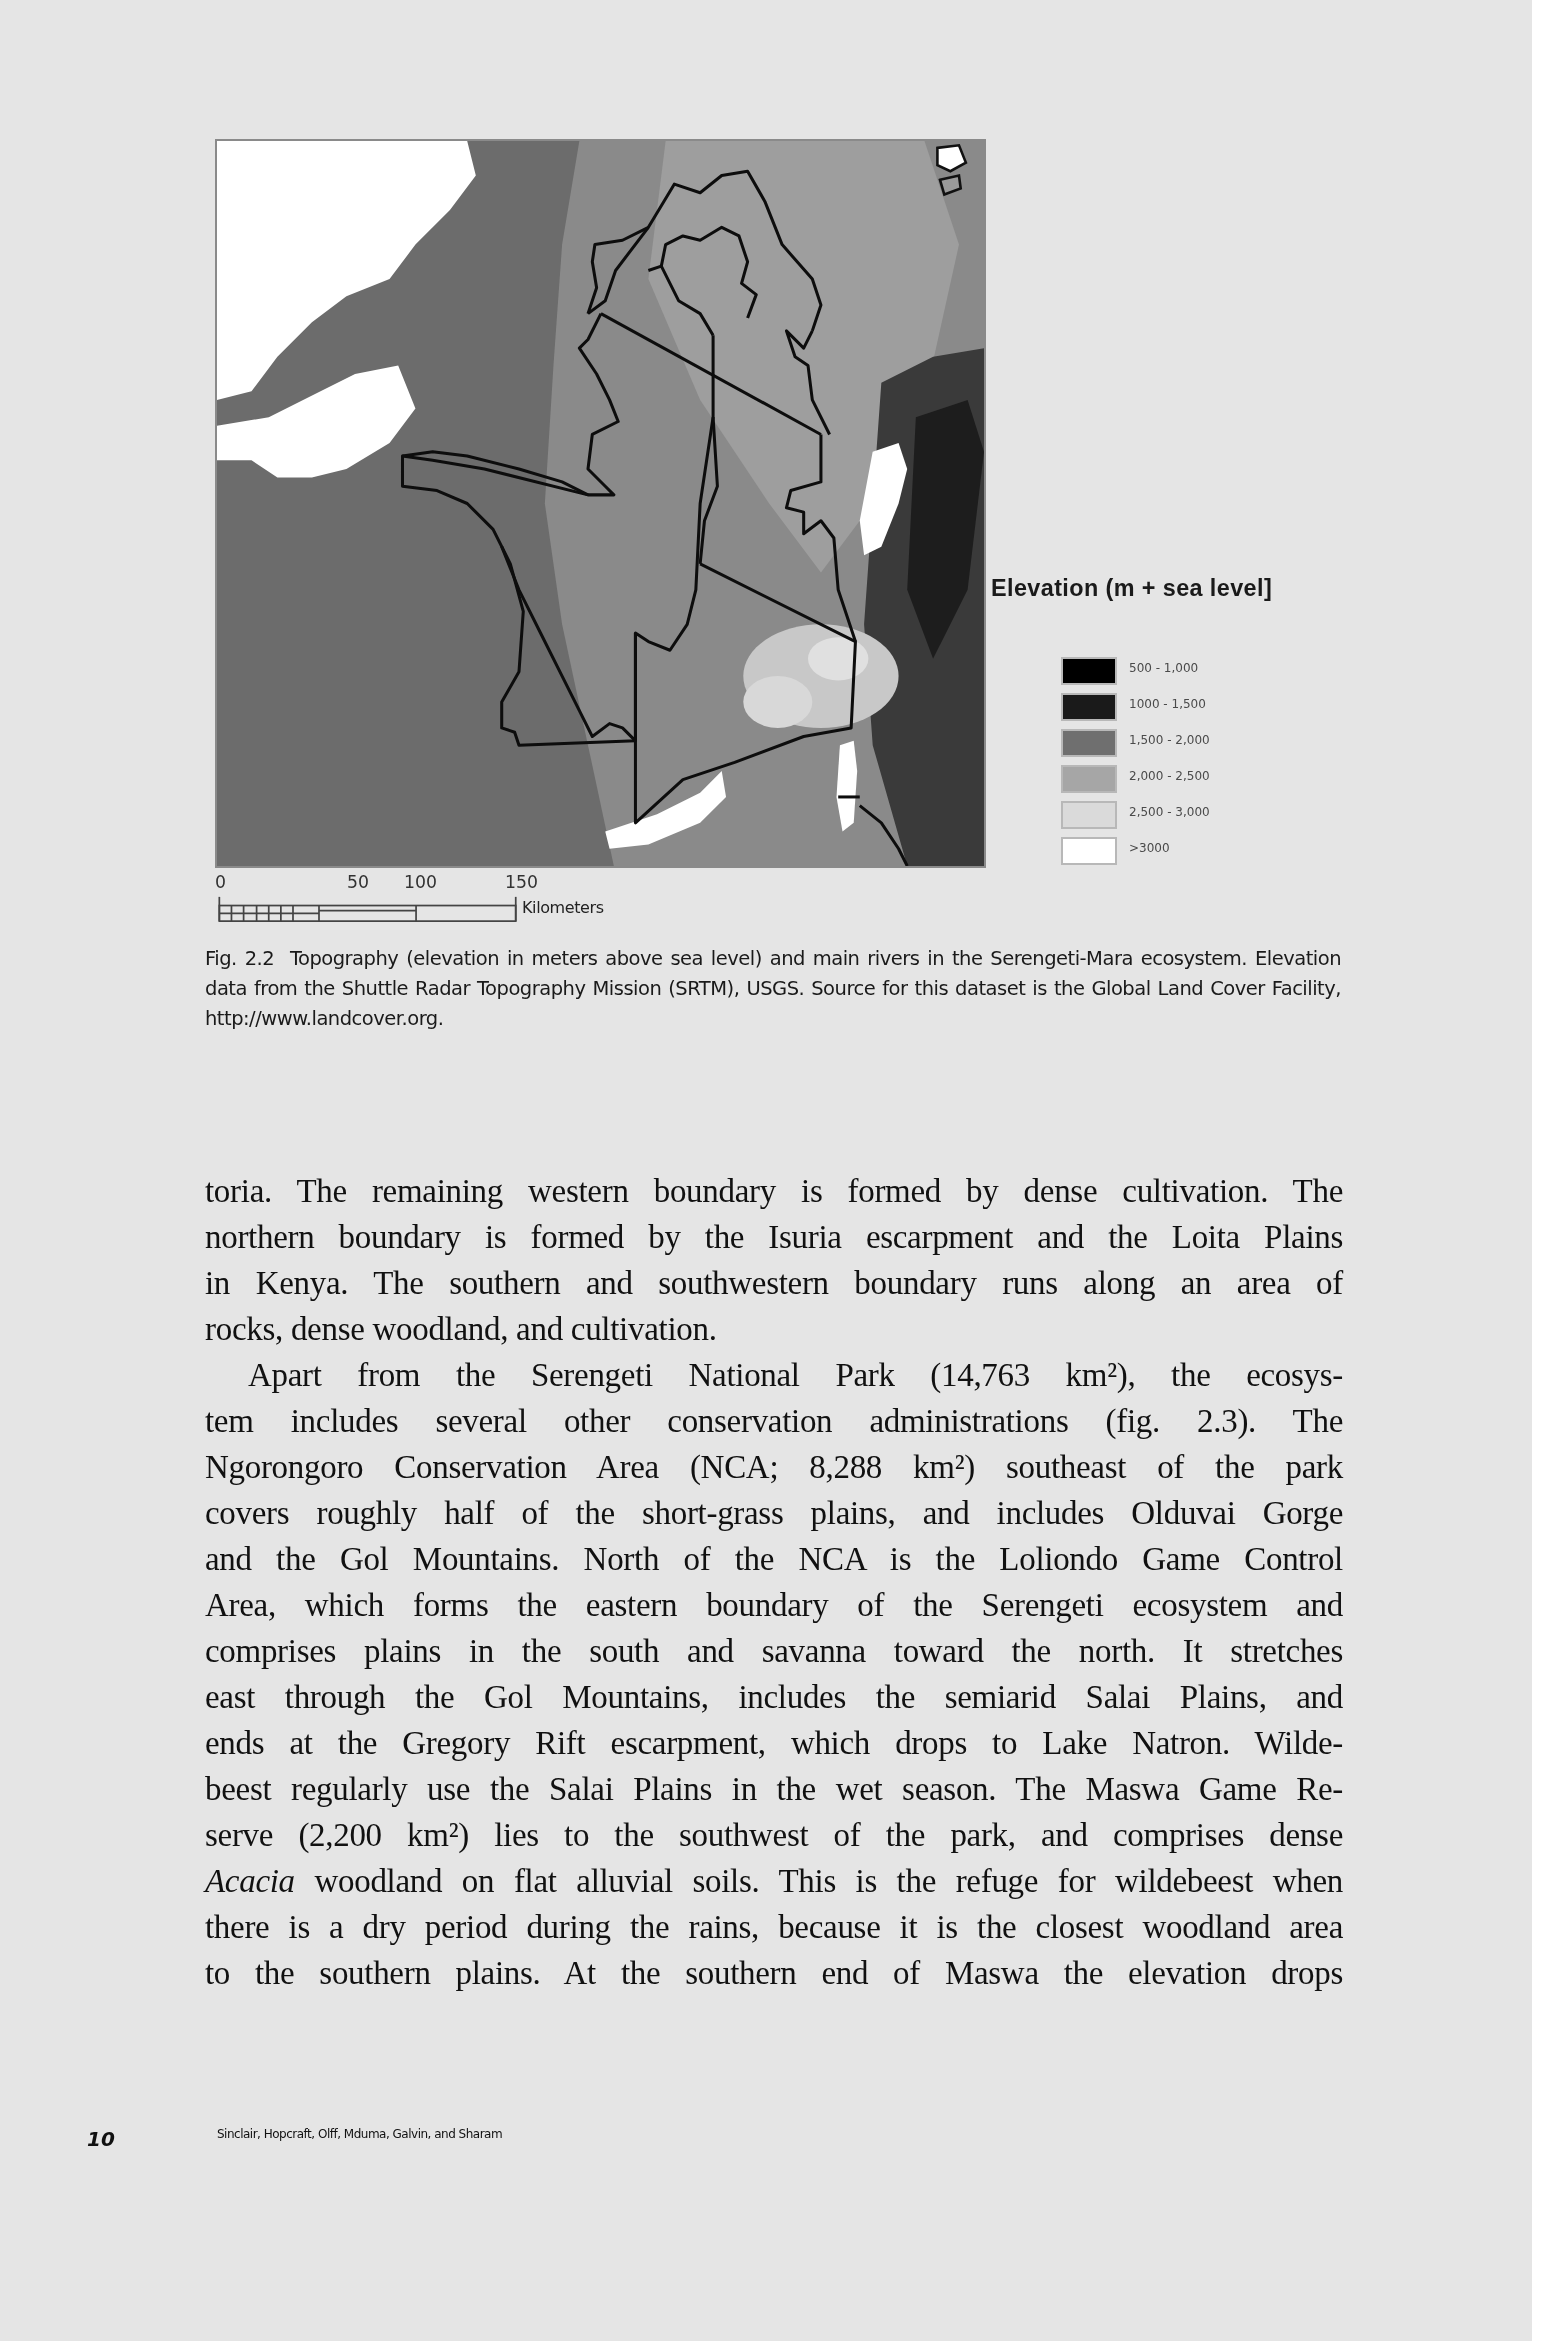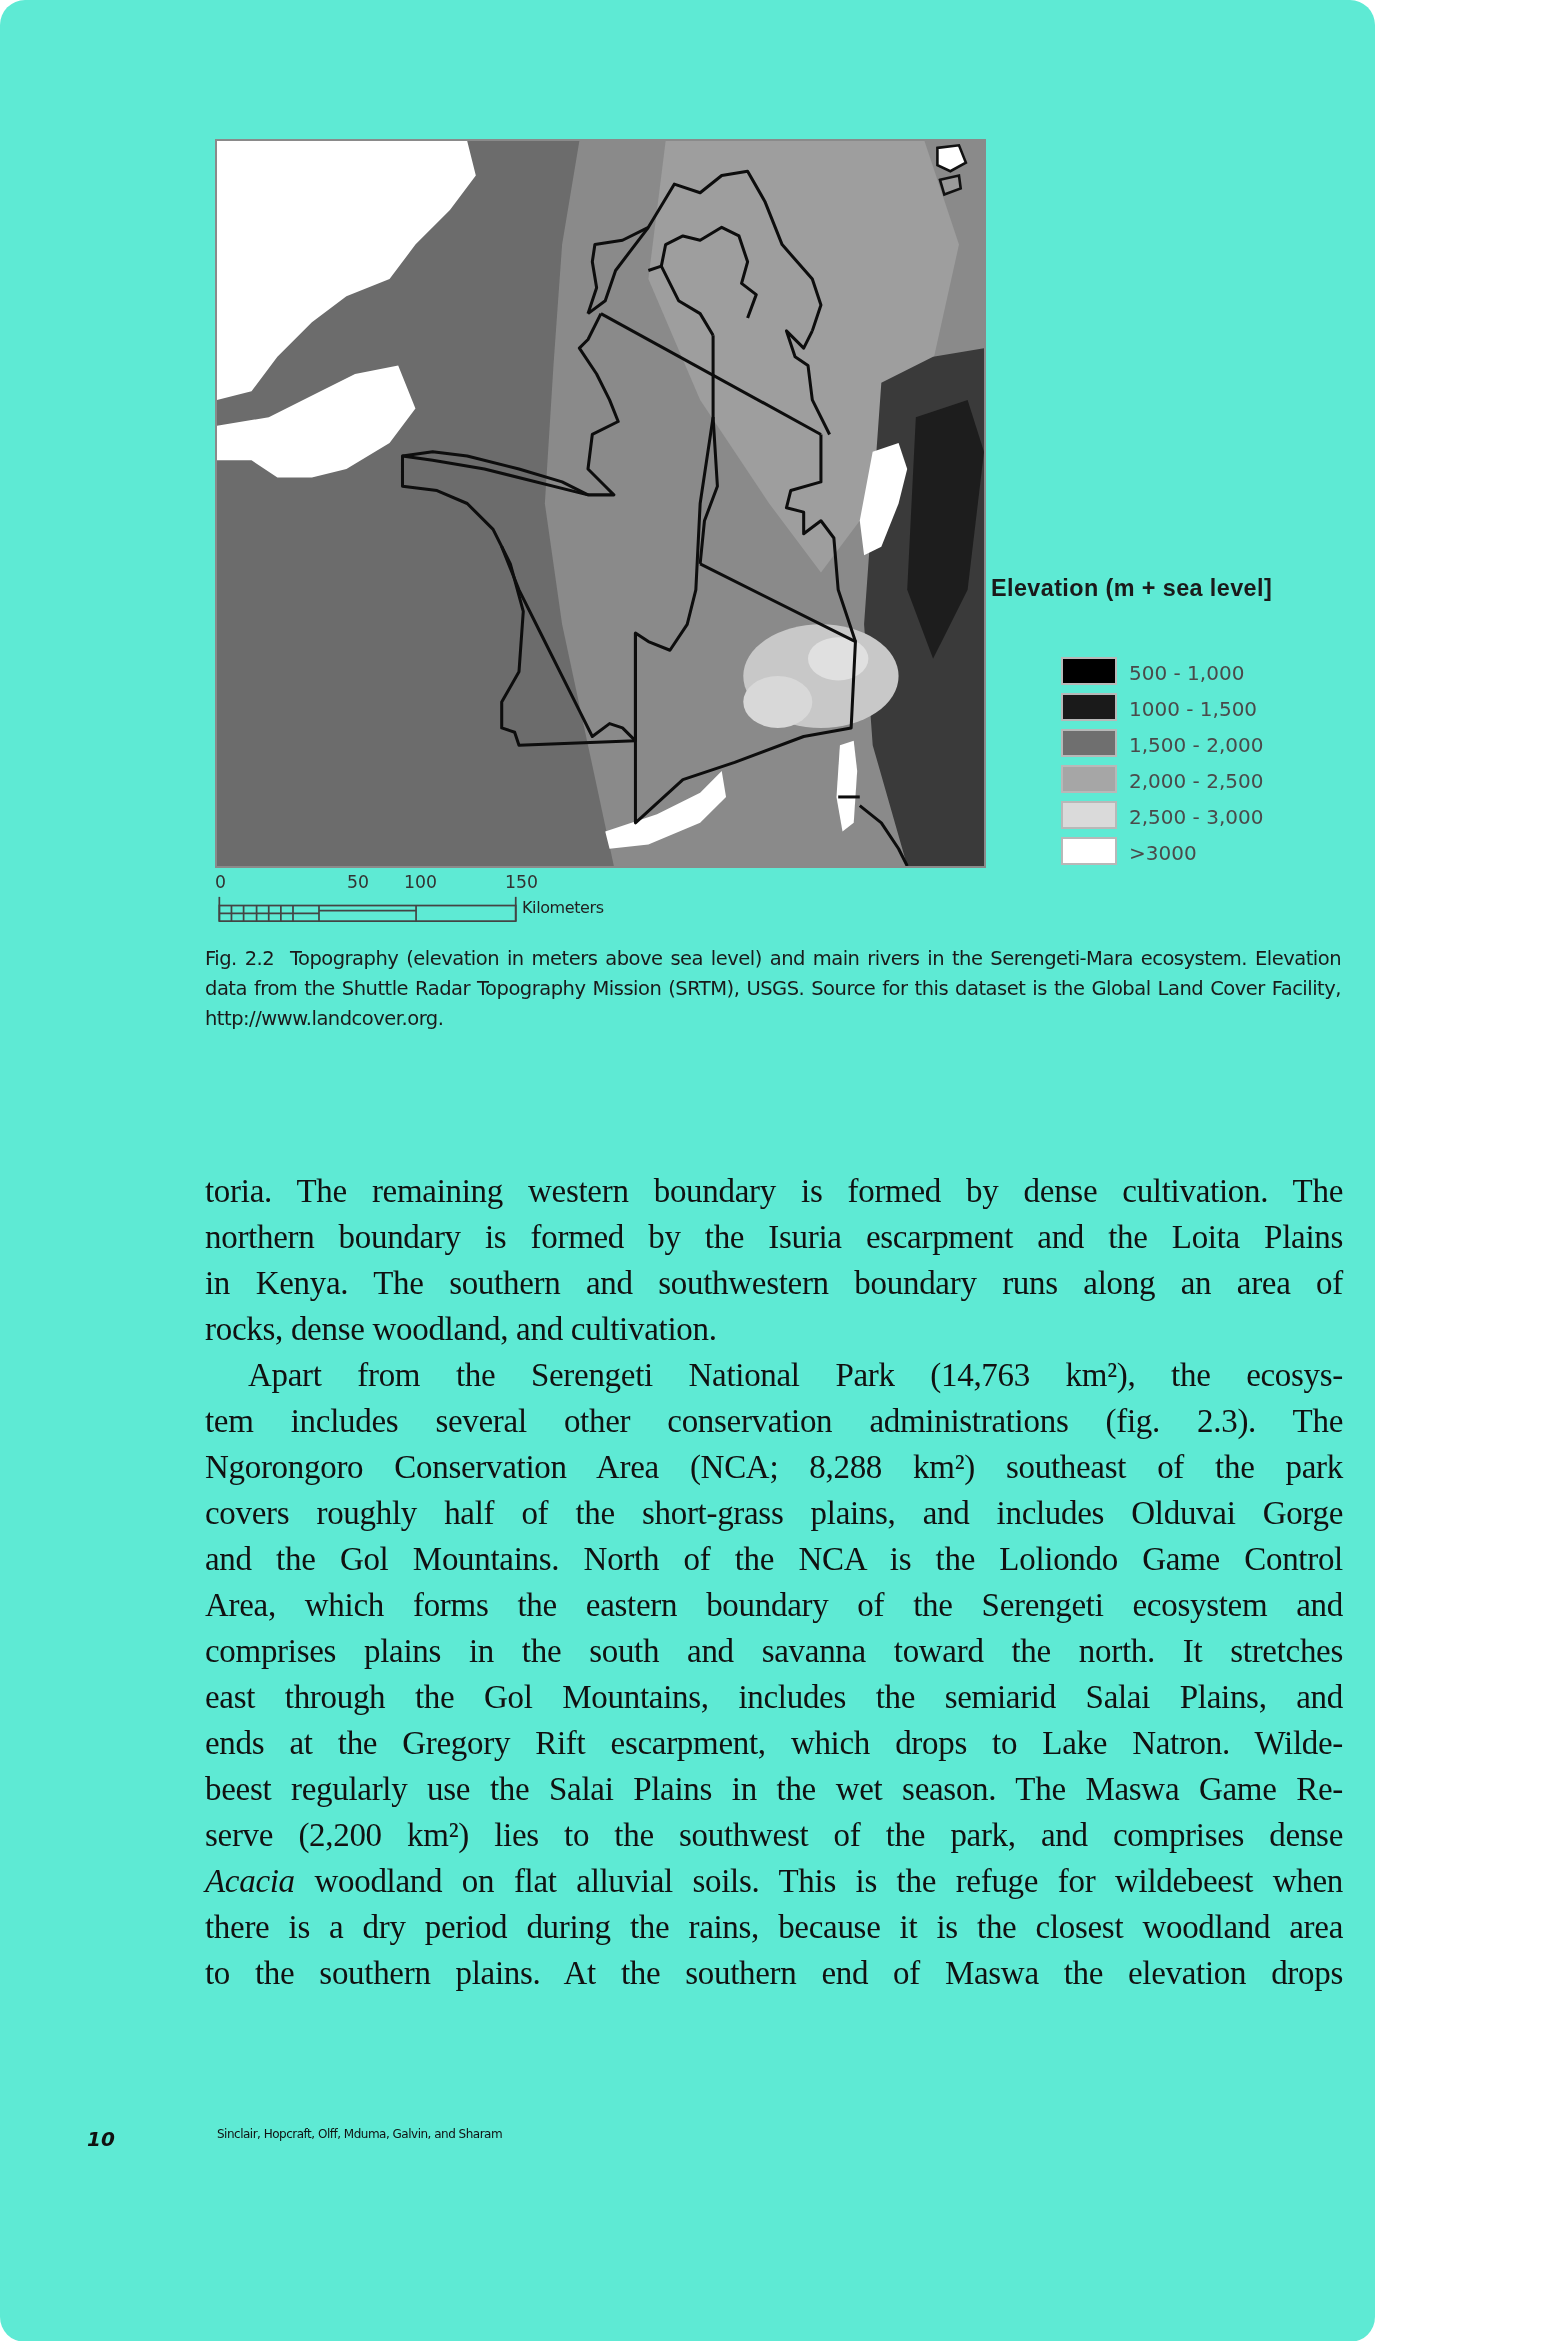--- a/index.html
+++ b/index.html
@@ -1,17 +1,17 @@
 <!DOCTYPE html>
 <html style="font-size:14px"><head>
 <meta charset="utf-8">
 <style>
   html, body { margin: 0; padding: 0; background: #ffffff; }
   body { width: 1561px; height: 2342px; position: relative; overflow: hidden; }
-  .page { position: absolute; left: 0; top: 0; width: 1375px; height: 2342px; background: #5eead4; border-radius: 25px; }
+  .page { position: absolute; left: 0; top: 0; width: 1532px; height: 2342px; background: #e5e5e5; }
 
   
   .map-frame {
     position: absolute; left: 215px; top: 139px; width: 771px; height: 729px;
     border: 2.6px solid #8a8a8a; box-sizing: border-box; background: #6e6e6e; overflow: hidden;
   }
   .map-frame svg { position: absolute; left: 0; top: 0; width: 100%; height: 100%; }
 
   .legend-title {
     position: absolute; left: 991px; top: 575px;
@@ -19,21 +19,21 @@
     letter-spacing: 0.4px; white-space: nowrap;
   }
   .legend { position: absolute; left: 1061px; top: 657px; }
   .legend-row { position: relative; height: 36px; }
   .legend-swatch {
     position: absolute; left: 0; top: 0; width: 56px; height: 28px;
     box-sizing: border-box; border: 2.6px solid #b8b8b8;
   }
   .legend-label {
     position: absolute; left: 68px; top: 3.5px;
-    font-family: "DejaVu Sans", sans-serif; font-size: 20px; color: #4a4a4a; white-space: nowrap; text-align: center;
+    font-family: "DejaVu Sans", sans-serif; font-size: 12px; color: #4a4a4a; white-space: nowrap; text-align: center;
   }
 
   .scale { position: absolute; left: 215px; top: 872px; width: 434px; height: 52px; }
   .scale-tick-label {
     position: absolute; top: 0;
     font-family: "DejaVu Sans", sans-serif; font-size: 17.3px; color: #333;
   }
   .scale svg { position: absolute; left: 0; top: 22.6px; }
   .scale-unit {
     position: absolute; left: 307px; top: 26px;

